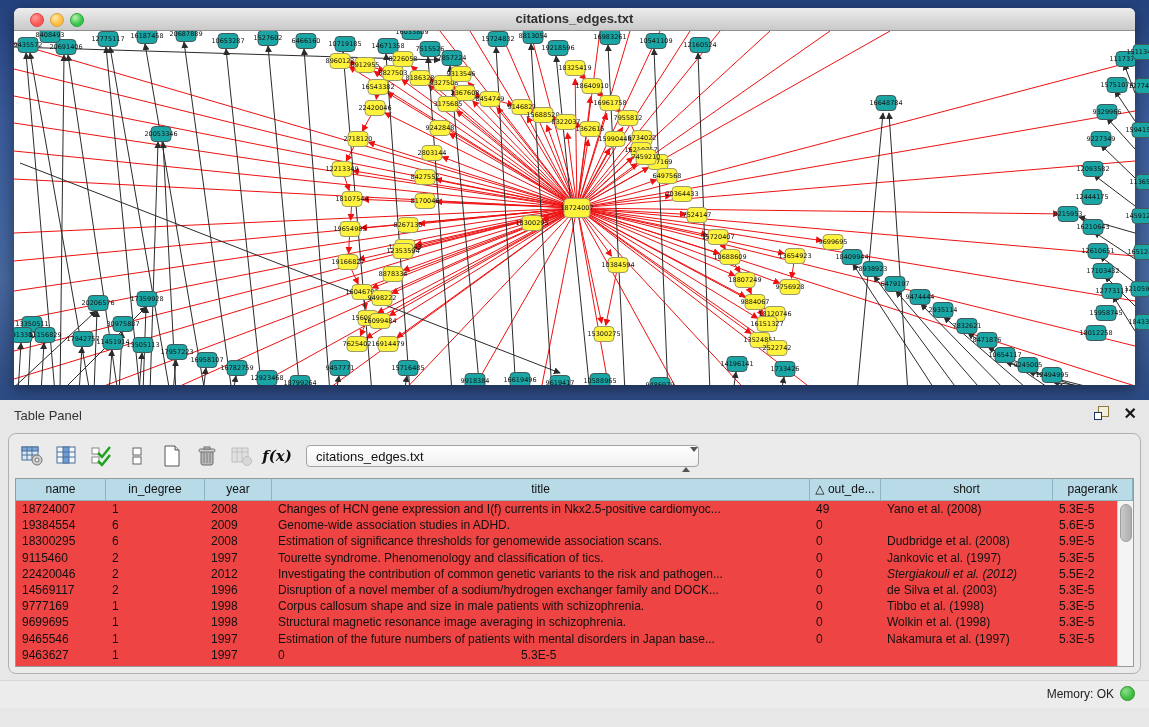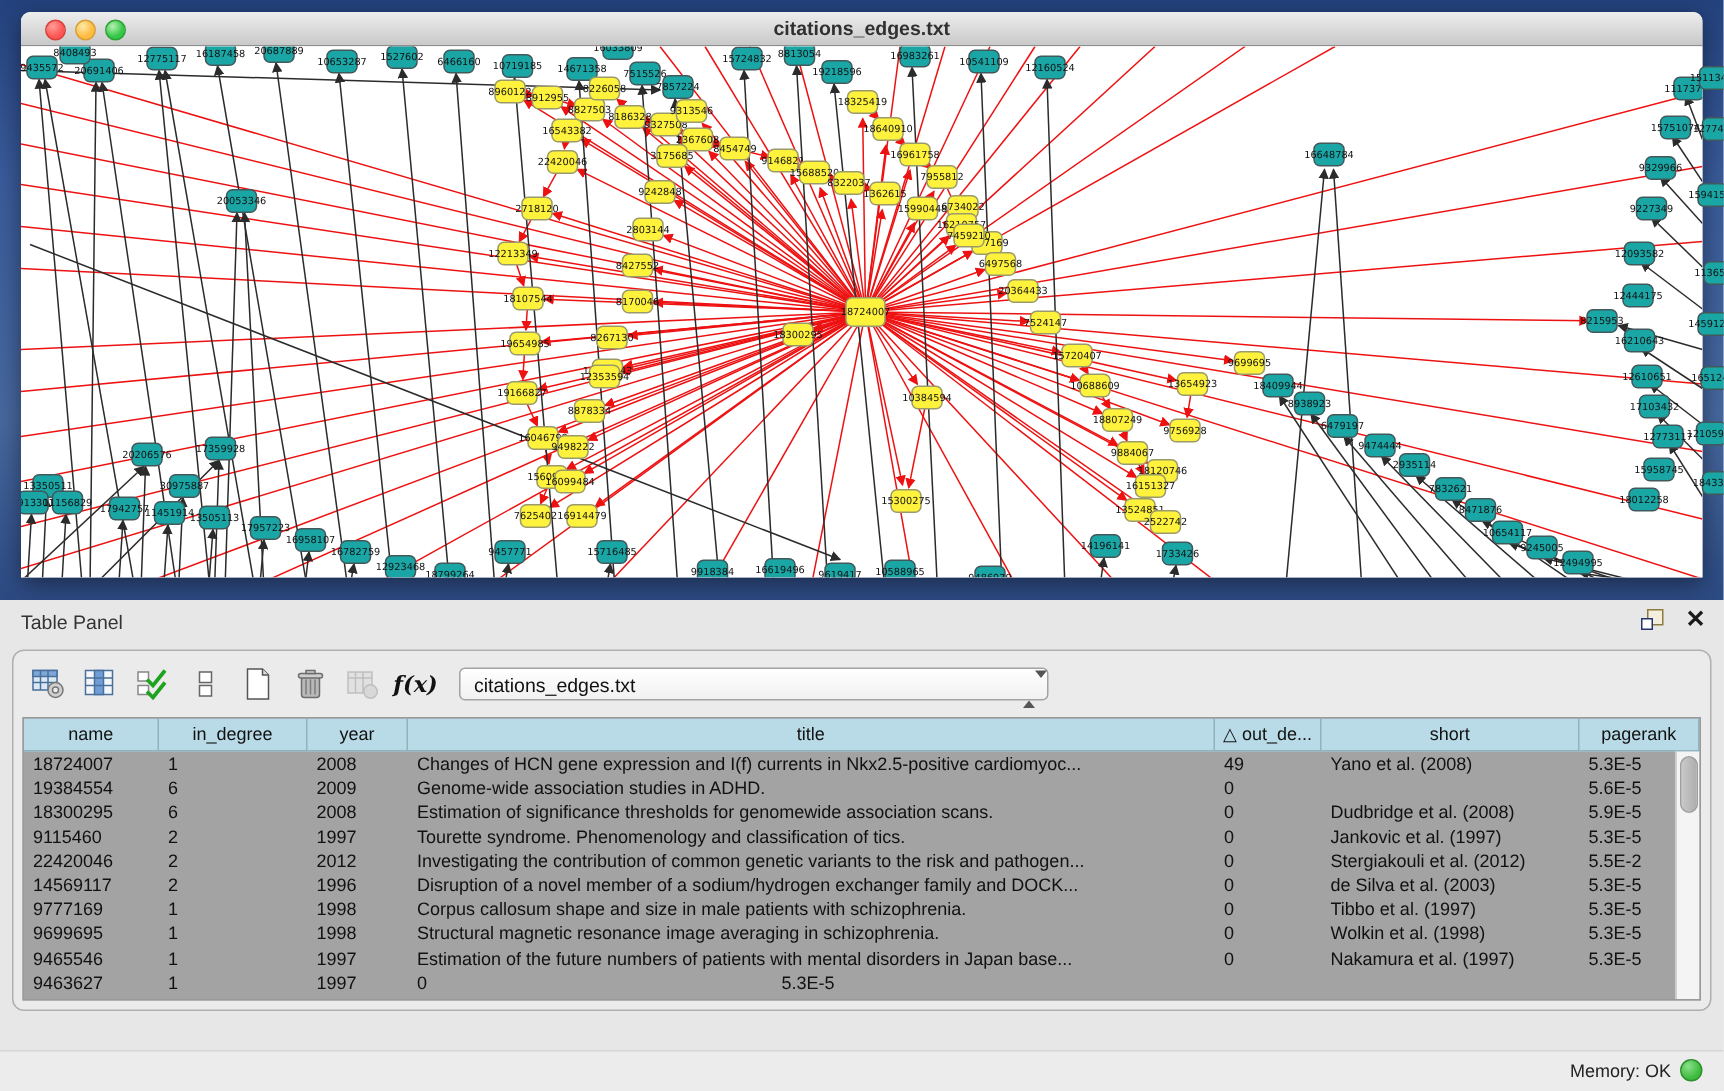--- a/index.html
+++ b/index.html
@@ -34,40 +34,40 @@
   .tbtn{width:26px;height:26px;display:flex;align-items:center;justify-content:center;}
   .fx{font-family:"DejaVu Serif",serif;font-style:italic;font-weight:bold;font-size:15px;color:#111;}
   .combo{margin-left:10px;width:393px;height:22px;border:1px solid #a3a3a3;border-radius:4px;
     background:linear-gradient(#ffffff,#f1f1f1);position:relative;font-size:13px;color:#111;
     line-height:22px;padding-left:9px;box-sizing:border-box;}
   .combo .arrows{position:absolute;right:7px;top:3px;width:9px;height:16px;}
   .combo .arrows .up{width:0;height:0;border-left:4px solid transparent;border-right:4px solid transparent;
     border-bottom:5px solid #555;margin-bottom:3px;}
   .combo .arrows .dn{width:0;height:0;border-left:4px solid transparent;border-right:4px solid transparent;
     border-top:5px solid #555;}
-  .tablewrap{position:absolute;left:6px;right:6px;top:44px;bottom:6px;background:#a3a3a3;
+  .tablewrap{position:absolute;left:6px;right:6px;top:44px;bottom:6px;background:#ef4444;
     border:1px solid #9a9a9a;display:flex;flex-direction:column;overflow:hidden;}
   .thead{display:flex;height:22px;flex:none;background:#b9dbe7;}
   .th{box-sizing:border-box;border-right:1px solid #8fb2bf;border-bottom:1px solid #8fb2bf;
     font-size:12px;color:#111;text-align:center;line-height:21px;overflow:hidden;white-space:nowrap;flex:none;}
   .tbody{flex:1;position:relative;overflow:hidden;}
   .trow{display:flex;height:16.2px;line-height:16.2px;font-size:12px;color:#111;white-space:nowrap;}
   .td{box-sizing:border-box;padding-left:6px;overflow:hidden;flex:none;text-overflow:clip;}
   .vscroll{position:absolute;right:0;top:22px;bottom:0;width:15px;background:#f4f4f4;border-left:1px solid #cfcfcf;}
   .vthumb{position:absolute;left:2px;top:3px;width:10px;height:36px;border-radius:6px;
     background:linear-gradient(90deg,#c9c9c9,#aeaeae);border:1px solid #9e9e9e;}
   .tabsbar{position:absolute;left:0;right:0;top:273px;text-align:center;}
   .seg{display:inline-flex;border:1px solid #9c9c9c;border-radius:5px;overflow:hidden;height:21px;
     box-shadow:0 1px 0 rgba(255,255,255,.7);}
   .seg .tab{padding:0 13px;line-height:21px;font-size:13px;color:#1c1c1c;
     background:linear-gradient(#ffffff,#ededed);border-left:1px solid #bdbdbd;cursor:default;}
   .seg .tab:first-child{border-left:none;}
   .seg .tab.sel{background:linear-gradient(#828282,#636363);color:#ececec;}
   
-  .statusbar{position:absolute;left:0;top:700px;width:1149px;height:27px;background:#ececec;
+  .statusbar{position:absolute;left:0;top:680px;width:1149px;height:27px;background:#ececec;
     border-top:1px solid #d6d6d6;}
   .mem{position:absolute;right:14px;top:5px;display:flex;align-items:center;gap:6px;
     font-size:12px;color:#222;}
   .memdot{width:13px;height:13px;border-radius:50%;
     background:radial-gradient(circle at 35% 30%,#8ae08a,#3dbb3d 65%);border:1px solid #2e8f2e;}
 </style>
 </head>
 <body>
 
 <div class="desktop">
@@ -972,39 +972,39 @@
             <div class="td" style="width: 71px;">0</div>
             <div class="td" style="width: 172px;">Jankovic et al. (1997)</div>
             <div class="td" style="width: 80px;">5.3E-5</div>
           </div>
           <div class="trow">
             <div class="td" style="width: 90px;">22420046</div>
             <div class="td" style="width: 99px;">2</div>
             <div class="td" style="width: 67px;">2012</div>
             <div class="td" style="flex: 1 1 0%;">Investigating the contribution of common genetic variants to the risk and pathogen...</div>
             <div class="td" style="width: 71px;">0</div>
-            <div class="td" style="width: 172px;">Stergiakouli et al. (2012)</div>
+            <div class="td" style="width: 172px; font-style: italic;">Stergiakouli et al. (2012)</div>
             <div class="td" style="width: 80px;">5.5E-2</div>
           </div>
           <div class="trow">
             <div class="td" style="width: 90px;">14569117</div>
             <div class="td" style="width: 99px;">2</div>
             <div class="td" style="width: 67px;">1996</div>
             <div class="td" style="flex: 1 1 0%;">Disruption of a novel member of a sodium/hydrogen exchanger family and DOCK...</div>
             <div class="td" style="width: 71px;">0</div>
             <div class="td" style="width: 172px;">de Silva et al. (2003)</div>
             <div class="td" style="width: 80px;">5.3E-5</div>
           </div>
           <div class="trow">
             <div class="td" style="width: 90px;">9777169</div>
             <div class="td" style="width: 99px;">1</div>
             <div class="td" style="width: 67px;">1998</div>
             <div class="td" style="flex: 1 1 0%;">Corpus callosum shape and size in male patients with schizophrenia.</div>
             <div class="td" style="width: 71px;">0</div>
-            <div class="td" style="width: 172px;">Tibbo et al. (1997)</div>
+            <div class="td" style="width: 172px;">Tibbo et al. (1998)</div>
             <div class="td" style="width: 80px;">5.3E-5</div>
           </div>
           <div class="trow">
             <div class="td" style="width: 90px;">9699695</div>
             <div class="td" style="width: 99px;">1</div>
             <div class="td" style="width: 67px;">1998</div>
             <div class="td" style="flex: 1 1 0%;">Structural magnetic resonance image averaging in schizophrenia.</div>
             <div class="td" style="width: 71px;">0</div>
             <div class="td" style="width: 172px;">Wolkin et al. (1998)</div>
             <div class="td" style="width: 80px;">5.3E-5</div>

